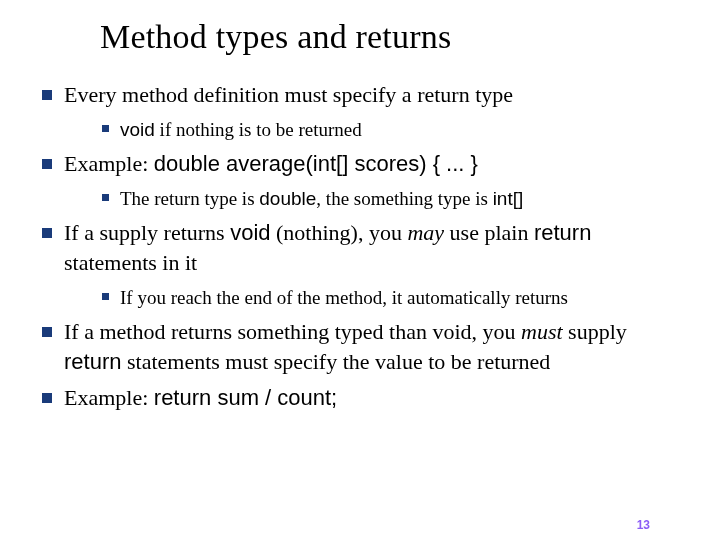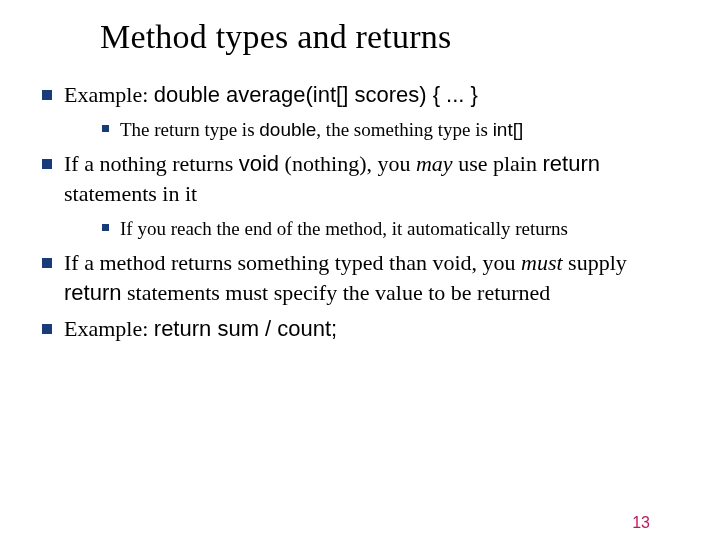--- a/index.html
+++ b/index.html
@@ -77,48 +77,57 @@
   .code {
     font-family: Verdana, Geneva, sans-serif;
   }
   .italic {
     font-style: italic;
   }
   .pagenum {
     position: absolute;
     bottom: 8px;
     right: 14px;
-    font-size: 16px;
+    font-size: 12px;
     font-family: Arial, Helvetica, sans-serif;
-    color: #be185d;
+    color: #8b5cf6;
+    font-weight: bold;
   }
 </style>
 </head>
 <body>
 
 <div class="slide">
 
   <div class="title">Method types and returns</div>
 
   <div class="body">
     <ul class="lvl1">
 
+      <li>
+        <span>Every method definition must specify a return type</span>
+        <ul class="lvl2">
+          <li>
+            <span class="code">void</span><span> if nothing is to be returned</span>
+          </li>
+        </ul>
+      </li>
 
 
       <li>
         <span>Example: </span><span class="code">double average(int[] scores) { ... }</span>
         <ul class="lvl2">
           <li>
             <span>The return type is </span><span class="code">double</span><span>, the something type is </span><span class="code">int[]</span>
           </li>
         </ul>
       </li>
 
       <li>
-        <span>If a nothing returns </span><span class="code">void</span><span> (nothing), you </span><span class="italic">may</span><span> use plain </span><span class="code">return</span><span> statements in it</span>
+        <span>If a supply returns </span><span class="code">void</span><span> (nothing), you </span><span class="italic">may</span><span> use plain </span><span class="code">return</span><span> statements in it</span>
         <ul class="lvl2">
           <li>
             <span>If you reach the end of the method, it automatically returns</span>
           </li>
         </ul>
       </li>
 
       <li>
         <span>If a method returns something typed than void, you </span><span class="italic">must</span><span> supply </span><span class="code">return</span><span> statements must specify the value to be returned</span>
       </li>

